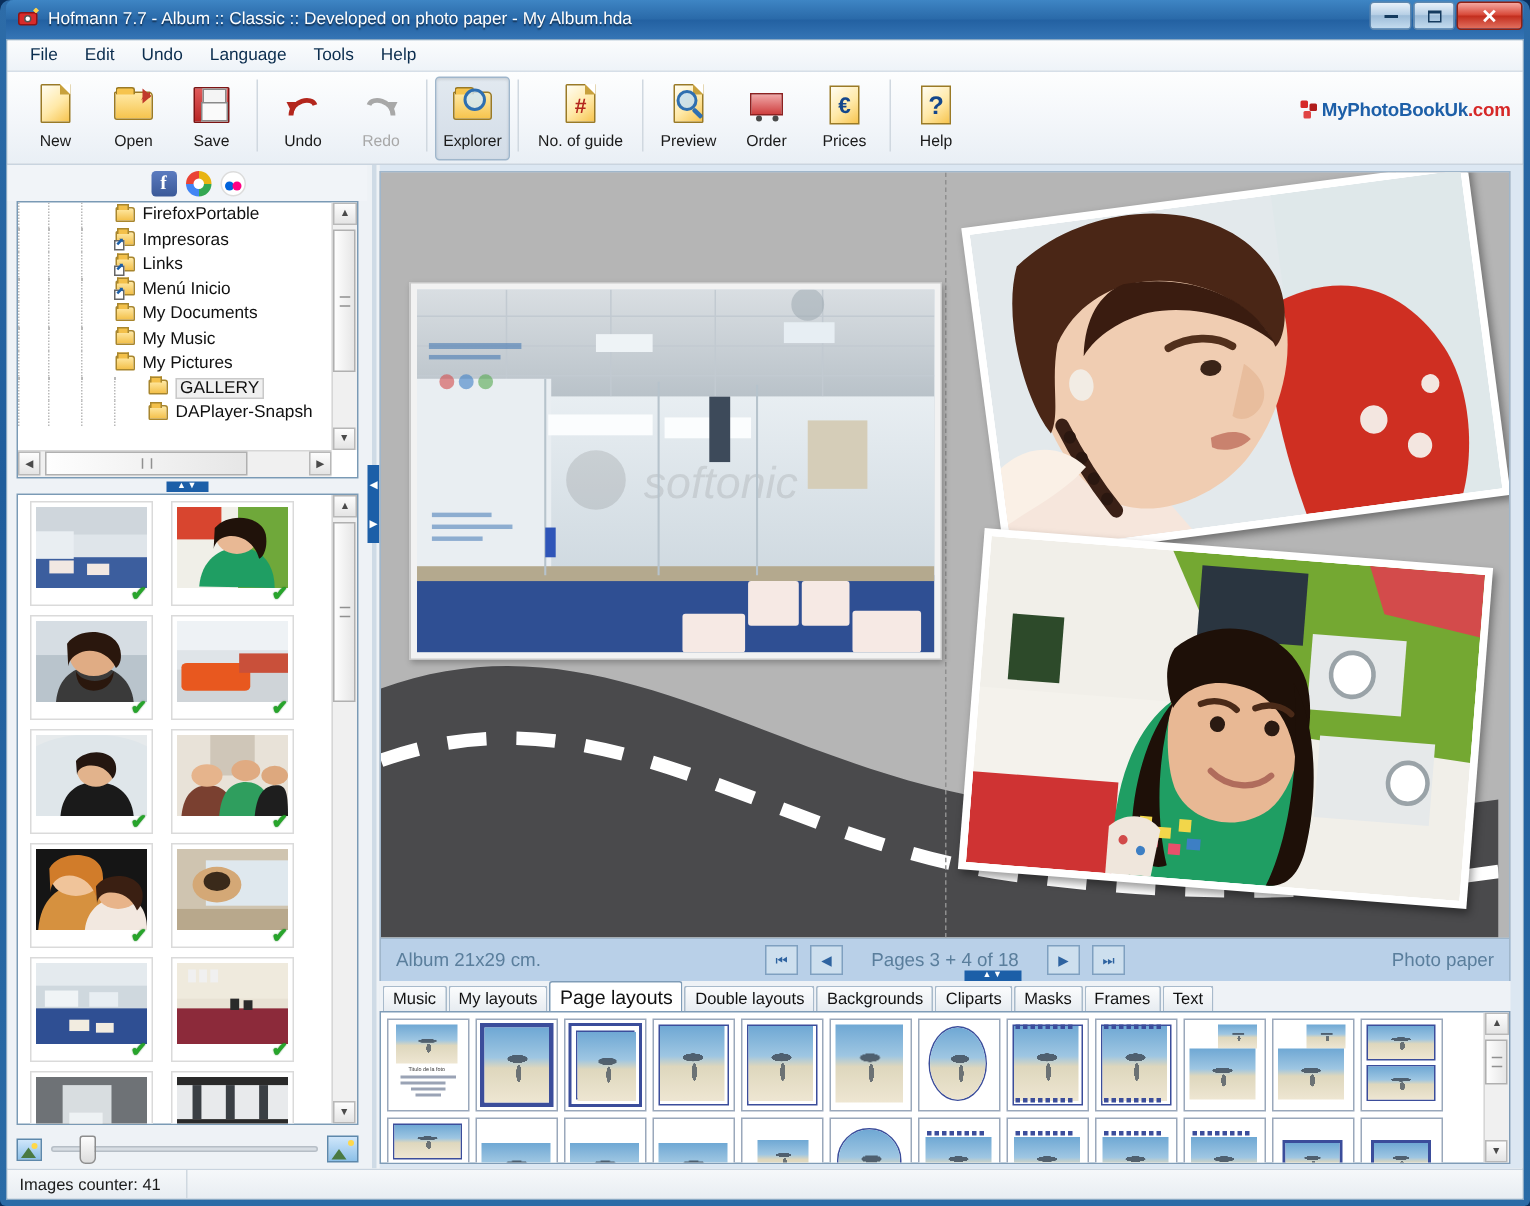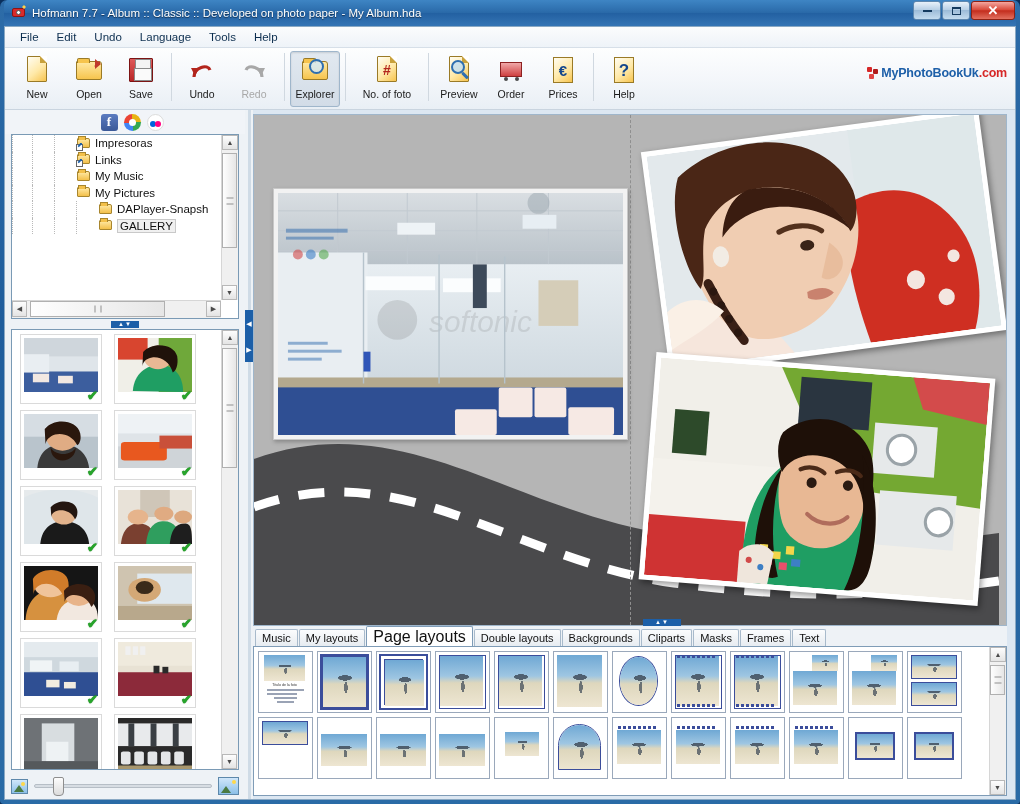--- a/index.html
+++ b/index.html
@@ -332,21 +332,21 @@
 
   
   #tabstrip { height:20px; display:flex; align-items:flex-end; gap:1px; position:relative;
      background:#eef2f6; padding-left:2px; }
   .tab {
     height:17px; padding:0 6px; font-size:11px; color:#111;
     background:linear-gradient(180deg,#fbfcfd,#e7ecf1);
     border:1px solid #a8bacb; border-bottom:none; border-radius:2px 2px 0 0;
     display:flex;align-items:center;
   }
-  .tab.active { height:20px; background:#fff; font-size:16px; border-color:#7f9cb7; }
+  .tab.active { height:20px; background:#fff; font-size:13px; border-color:#7f9cb7; }
   #tabhandle { position:absolute; left:390px; top:-7px; width:38px; height:7px; background:#1c5fa8;
     color:#fff;font-size:6px;text-align:center;line-height:7px;letter-spacing:1px; }
 
   
   #gallery {
     flex:1; margin-bottom:3px; background:#fff; border:1px solid #7f9cb7; position:relative; overflow:hidden;
   }
   #gallerygrid {
     position:absolute; left:0;top:0;right:17px;bottom:0;
     display:flex; flex-wrap:wrap; align-content:flex-start; gap:4px; padding:4px;
@@ -456,21 +456,21 @@
         <span class="lbl">Explorer</span>
       </div>
 
       <div class="tsep"></div>
 
       <div class="tbtn wide">
         <span class="ticon">
           <span class="ic-page"></span>
             <span class="hash">#</span>
         </span>
-        <span class="lbl">No. of foto</span>
+        <span class="lbl">No. of guide</span>
       </div>
 
       <div class="tsep"></div>
 
       <div class="tbtn">
         <span class="ticon">
           <span class="ic-page"></span>
             <span class="ic-magnify"></span>
         </span>
         <span class="lbl">Preview</span>
@@ -518,71 +518,99 @@
         </div>
 
         <div id="treepanel">
           <div id="treelist">
               <div class="trow">
                 <span class="indent" style="width: 20px;"></span>
                 <span class="indent" style="width: 22px;"></span>
                 <span class="indent" style="width: 22px;"></span>
                 <span class="ticon-s">
                   <span class="fld"></span>
+                </span>
+                <span>FirefoxPortable</span>
+              </div>
+              <div class="trow">
+                <span class="indent" style="width: 20px;"></span>
+                <span class="indent" style="width: 22px;"></span>
+                <span class="indent" style="width: 22px;"></span>
+                <span class="ticon-s">
+                  <span class="fld"></span>
                   <span class="shortcut"></span>
                 </span>
                 <span>Impresoras</span>
               </div>
               <div class="trow">
                 <span class="indent" style="width: 20px;"></span>
                 <span class="indent" style="width: 22px;"></span>
                 <span class="indent" style="width: 22px;"></span>
                 <span class="ticon-s">
                   <span class="fld"></span>
                   <span class="shortcut"></span>
                 </span>
                 <span>Links</span>
               </div>
               <div class="trow">
                 <span class="indent" style="width: 20px;"></span>
                 <span class="indent" style="width: 22px;"></span>
                 <span class="indent" style="width: 22px;"></span>
                 <span class="ticon-s">
                   <span class="fld"></span>
+                  <span class="shortcut"></span>
+                </span>
+                <span>Menú Inicio</span>
+              </div>
+              <div class="trow">
+                <span class="indent" style="width: 20px;"></span>
+                <span class="indent" style="width: 22px;"></span>
+                <span class="indent" style="width: 22px;"></span>
+                <span class="ticon-s">
+                  <span class="fld"></span>
+                </span>
+                <span>My Documents</span>
+              </div>
+              <div class="trow">
+                <span class="indent" style="width: 20px;"></span>
+                <span class="indent" style="width: 22px;"></span>
+                <span class="indent" style="width: 22px;"></span>
+                <span class="ticon-s">
+                  <span class="fld"></span>
                 </span>
                 <span>My Music</span>
               </div>
               <div class="trow">
                 <span class="indent" style="width: 20px;"></span>
                 <span class="indent" style="width: 22px;"></span>
                 <span class="indent" style="width: 22px;"></span>
                 <span class="ticon-s">
                   <span class="fld"></span>
                 </span>
                 <span>My Pictures</span>
               </div>
               <div class="trow">
                 <span class="indent" style="width: 20px;"></span>
                 <span class="indent" style="width: 22px;"></span>
                 <span class="indent" style="width: 22px;"></span>
                 <span class="indent" style="width: 22px;"></span>
                 <span class="ticon-s">
                   <span class="fld"></span>
                 </span>
-                <span>DAPlayer-Snapsh</span>
+                <span class="tsel">GALLERY</span>
               </div>
               <div class="trow">
                 <span class="indent" style="width: 20px;"></span>
                 <span class="indent" style="width: 22px;"></span>
                 <span class="indent" style="width: 22px;"></span>
                 <span class="indent" style="width: 22px;"></span>
                 <span class="ticon-s">
                   <span class="fld"></span>
                 </span>
-                <span class="tsel">GALLERY</span>
+                <span>DAPlayer-Snapsh</span>
               </div>
             </div>
 
           <div id="treevbar">
             <div class="sb-arrow" style="height:15px;">▲</div>
             <div class="sb-thumb" style="position:absolute;top:18px;left:0;width:15px;height:95px;"></div>
             <div class="sb-arrow" style="position:absolute;bottom:0;left:0;width:15px;height:15px;">▼</div>
           </div>
 
           <div id="treehbar">
@@ -902,20 +930,31 @@
                     <rect x="144" y="182" width="9" height="7"></rect>
                   </g>
                 <path d="M92 178 C102 168 118 168 126 178 L122 208 L92 208 Z" fill="#efe6dc"></path>
                 <circle cx="102" cy="186" r="3" fill="#d14a4a"></circle>
                   <circle cx="114" cy="192" r="3" fill="#3d7fc4"></circle>
               </svg>
             </div>
           </div>
         </div>
 
+        <div id="statusstrip">
+          <span class="left">Album 21x29 cm.</span>
+          <div class="center">
+            <span class="navbtn">⏮</span>
+            <span class="navbtn">◀</span>
+            <span id="pagelabel">Pages 3 + 4 of 18</span>
+            <span class="navbtn">▶</span>
+            <span class="navbtn">⏭</span>
+          </div>
+          <span class="right">Photo paper</span>
+        </div>
 
         <div id="tabstrip">
           <div class="tab">
               <span>Music</span>
             </div>
             <div class="tab">
               <span>My layouts</span>
             </div>
             <div class="tab active">
               <span>Page layouts</span>
@@ -1147,14 +1186,18 @@
             </div>
           <div id="galleryvbar">
             <div class="sb-arrow" style="height:15px;">▲</div>
             <div class="sb-thumb" style="position:absolute;top:18px;left:0;width:15px;height:30px;"></div>
             <div class="sb-arrow" style="position:absolute;bottom:0;left:0;width:15px;height:15px;">▼</div>
           </div>
         </div>
       </div>
     </div>
 
+    <div id="statusbar">
+      <div class="cell b">Images counter: 41</div>
+      <div class="cell"></div>
+    </div>
   </div>
 </div>
 
 </body></html>

